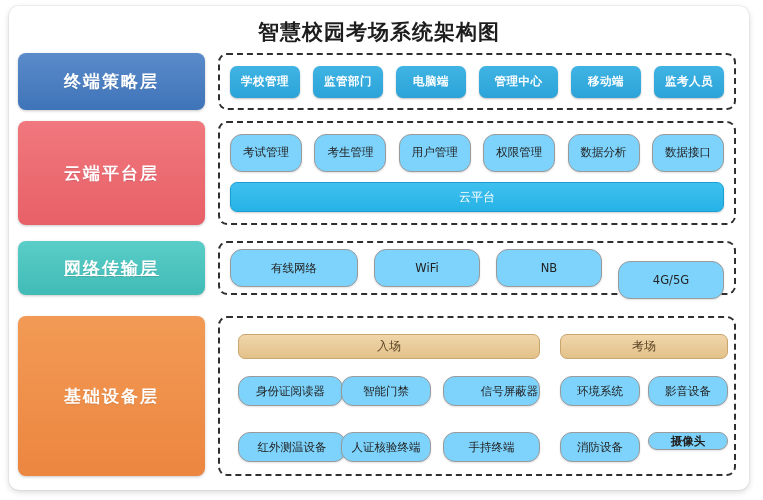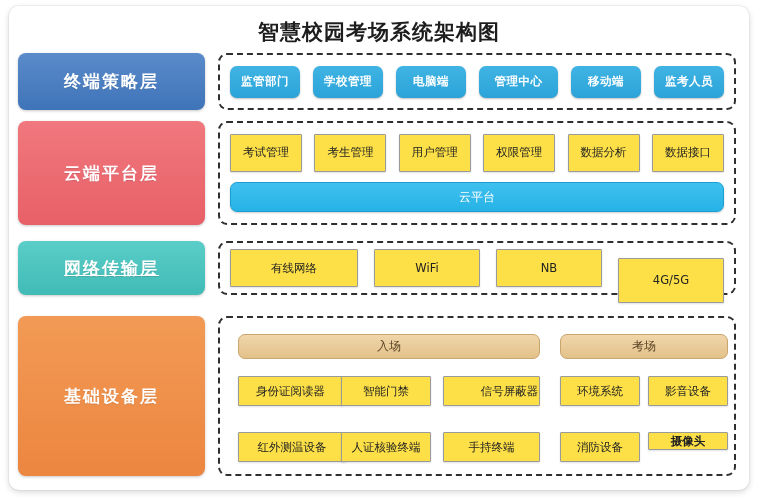--- a/index.html
+++ b/index.html
@@ -102,24 +102,24 @@
     display: flex;
     align-items: center;
     justify-content: center;
     box-shadow: 0 1px 2px rgba(0,0,0,0.25);
     box-sizing: border-box;
     white-space: nowrap;
   }
 
   
   .chip-white {
-    background: #fde047;
+    background: #7dd3fc;
     color: #222222;
     border: 1px solid #9a9a9a;
-    border-radius: 1px;
+    border-radius: 12px;
     font-size: 11.5px;
     display: flex;
     align-items: center;
     justify-content: center;
     box-shadow: 0 1px 2px rgba(0,0,0,0.12);
     box-sizing: border-box;
     white-space: nowrap;
   }
 
   
@@ -166,22 +166,22 @@
 <div id="canvas">
   <div class="card">
 
     <div class="diagram-title">智慧校园考场系统架构图</div>
 
     <div class="layer-row">
       <div class="layer-label" style="top:47px;height:57px;width:187px;background:#4a7fc1;background-image:linear-gradient(180deg,#5a8bca 0%,#3f74b9 100%);">终端策略层</div>
 
       <div class="layer-body" style="top:47px;height:57px;">
         <div class="chip-row">
+          <div class="chip-blue" style="width:70px;">学校管理</div>
           <div class="chip-blue" style="width:70px;">监管部门</div>
-          <div class="chip-blue" style="width:70px;">学校管理</div>
           <div class="chip-blue" style="width:70px;">电脑端</div>
           <div class="chip-blue" style="width:79px;">管理中心</div>
           <div class="chip-blue" style="width:70px;">移动端</div>
           <div class="chip-blue" style="width:70px;">监考人员</div>
         </div>
       </div>
     </div>
 
     <div class="layer-row">
       <div class="layer-label" style="top:115px;height:104px;width:187px;background:#ec6c72;background-image:linear-gradient(180deg,#f0787e 0%,#e86067 100%);">云端平台层</div>
@@ -200,21 +200,21 @@
     </div>
 
     <div class="layer-row">
       <div class="layer-label" style="top:235px;height:54px;width:187px;background:#4cc4bf;background-image:linear-gradient(180deg,#5acdc8 0%,#41bbb6 100%);text-decoration:underline;">网络传输层</div>
 
       <div class="layer-body" style="top:235px;height:54px;">
         <div class="chip-row">
           <div class="chip-white" style="width:128px;height:38px;">有线网络</div>
           <div class="chip-white" style="width:106px;height:38px;">WiFi</div>
           <div class="chip-white" style="width:106px;height:38px;">NB</div>
-          <div class="chip-white" style="width:106px;height:45px;margin-top:24px;">4G/5G</div>
+          <div class="chip-white" style="width:106px;height:38px;margin-top:24px;">4G/5G</div>
         </div>
       </div>
     </div>
 
     <div class="layer-row">
       <div class="layer-label" style="top:310px;height:160px;width:187px;background:#ef8f47;background-image:linear-gradient(180deg,#f29a55 0%,#ec8640 100%);">基础设备层</div>
 
       <div class="layer-body" style="top:310px;height:160px;">
         <div class="infra-grid">
 

